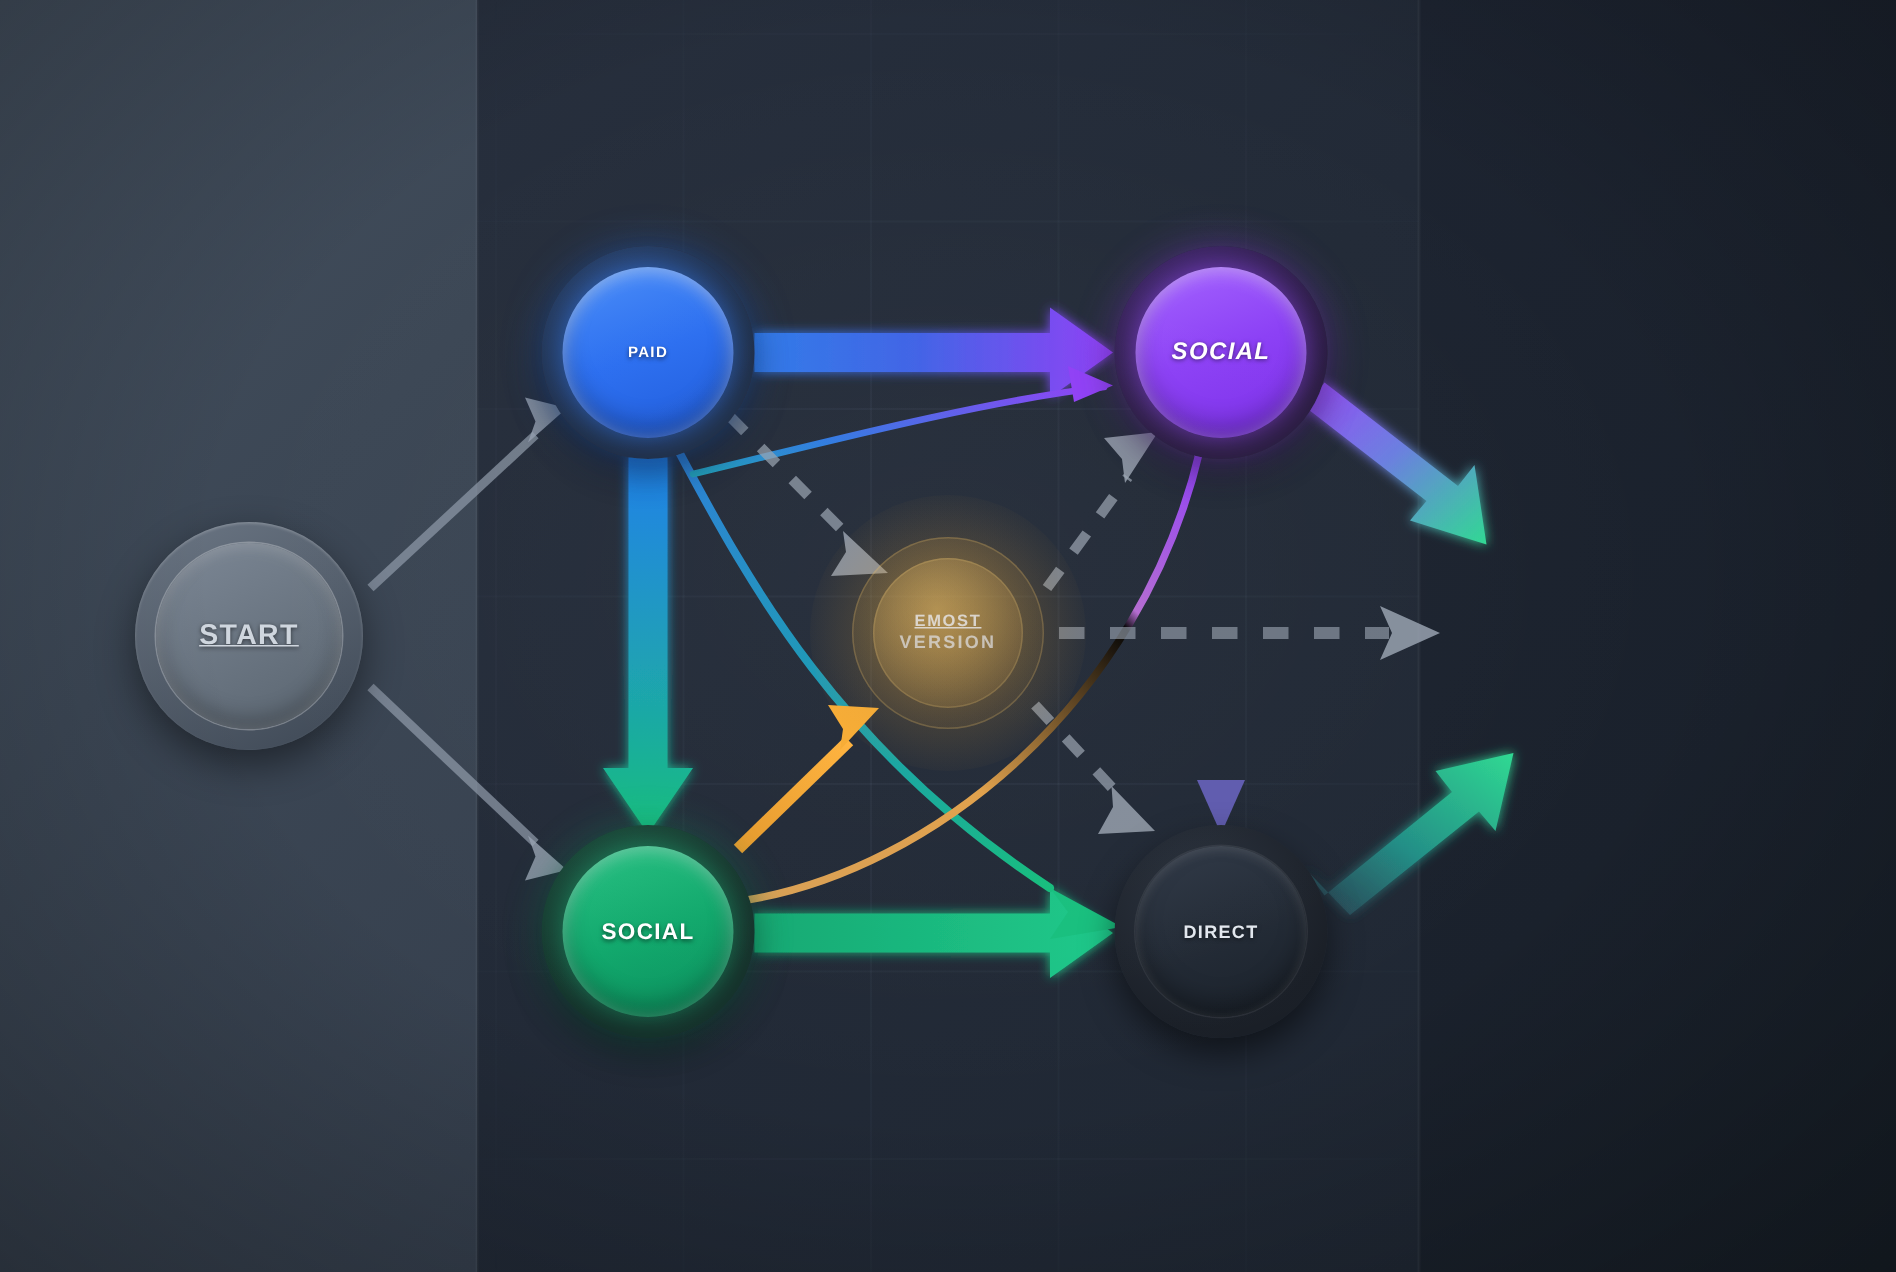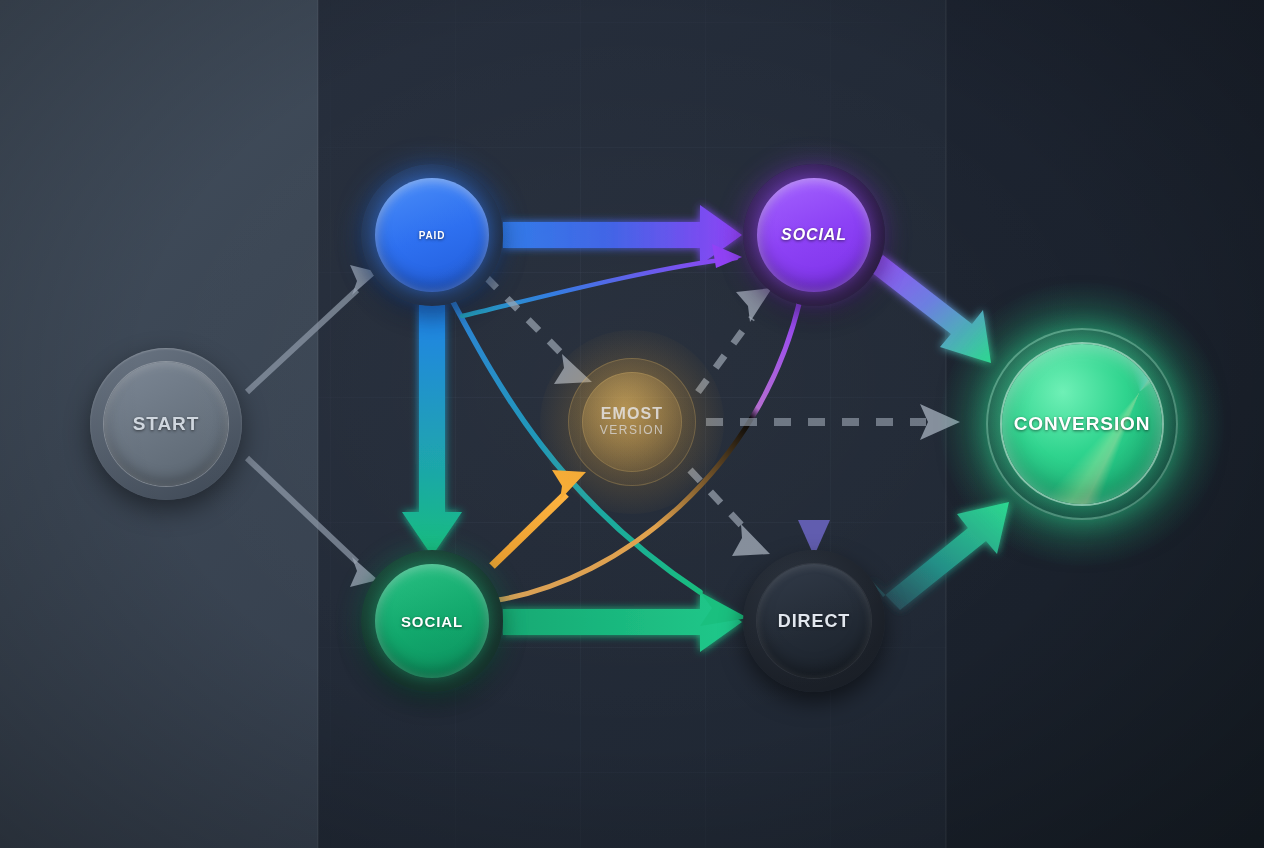--- a/index.html
+++ b/index.html
@@ -36,21 +36,21 @@
   .node .lbl{position:relative;z-index:4;color:#fff;font-weight:700;
     letter-spacing:.9px;text-shadow:0 1px 3px rgba(0,0,0,.55);}
   .ring{position:absolute;border-radius:50%;}
   
   #n-start{left:90px;top:348px;width:152px;height:152px;}
   #n-start .outer{inset:0;background:linear-gradient(150deg,#6c7785,#3d4754);
     box-shadow:0 10px 26px rgba(0,0,0,.45),inset 0 1px 2px rgba(255,255,255,.22);}
   #n-start .inner{inset:14px;background:linear-gradient(150deg,#7d8896,#59646f);
     box-shadow:inset 0 2px 10px rgba(255,255,255,.25),inset 0 -6px 14px rgba(0,0,0,.30),
       0 0 0 1px rgba(255,255,255,.28);}
-  #n-start .lbl{font-size:19px;color:#cfd6de;}
+  #n-start .lbl{font-size:19px;color:#cfd6de;text-decoration:underline;}
   
   #n-paid{left:369px;top:172px;width:126px;height:126px;}
   #n-paid .outer{inset:-8px;background:radial-gradient(circle at 40% 32%,#2d4b7e,#1d2c44 70%);
     box-shadow:0 0 26px rgba(40,110,230,.40),0 10px 22px rgba(0,0,0,.45);}
   #n-paid .inner{inset:6px;background:linear-gradient(160deg,#4b8ff8 0%,#2b6ef0 50%,#1d5ada 100%);
     box-shadow:inset 0 3px 12px rgba(255,255,255,.42),inset 0 -8px 16px rgba(0,0,0,.30),
       0 0 18px rgba(45,120,250,.55);}
   #n-paid .lbl{font-size:10px;}
   
   #n-social{left:751px;top:172px;width:126px;height:126px;}
@@ -68,21 +68,21 @@
     box-shadow:inset 0 3px 12px rgba(255,255,255,.34),inset 0 -8px 16px rgba(0,0,0,.30),
       0 0 16px rgba(25,180,120,.45);}
   #n-organic .lbl{font-size:15px;}
   
   #n-direct{left:751px;top:558px;width:126px;height:126px;}
   #n-direct .outer{inset:-8px;background:radial-gradient(circle at 40% 32%,#2a323e,#1a1f27 70%);
     box-shadow:0 10px 22px rgba(0,0,0,.50);}
   #n-direct .inner{inset:6px;background:linear-gradient(160deg,#303947 0%,#222a35 55%,#1a212a 100%);
     box-shadow:inset 0 2px 8px rgba(255,255,255,.14),inset 0 -8px 16px rgba(0,0,0,.35),
       0 0 0 1px rgba(255,255,255,.07);}
-  #n-direct .lbl{font-size:18px;color:#e2e7ee;}
+  #n-direct .lbl{font-size:12px;color:#e2e7ee;}
   
   #n-conv{left:986px;top:328px;width:192px;height:192px;}
   #n-conv .glow{position:absolute;inset:-46px;border-radius:50%;
     background:radial-gradient(circle,rgba(40,220,140,.42) 0%,rgba(30,200,130,.18) 45%,rgba(20,160,110,0) 72%);}
   #n-conv .outer{inset:0;background:radial-gradient(circle at 42% 34%,rgba(90,220,160,.42),rgba(20,90,70,.30) 70%);
     box-shadow:0 0 46px rgba(45,225,150,.55),inset 0 0 0 2px rgba(190,255,225,.35);}
   #n-conv .inner{inset:16px;background:
     radial-gradient(circle at 38% 30%,#6ef0b6 0%,#2fd48e 42%,#1bb478 75%,#14a06c 100%);
     box-shadow:inset 0 4px 18px rgba(255,255,255,.40),inset 0 -12px 26px rgba(0,0,0,.22),
       0 0 0 2px rgba(215,255,235,.55),0 0 34px rgba(50,230,155,.65);}
@@ -96,22 +96,22 @@
         rgba(0,0,0,0) 360deg);}
   #n-conv .lbl{font-size:19px;}
   
   #n-emost{left:568px;top:358px;width:128px;height:128px;}
   #n-emost .glow{position:absolute;inset:-28px;border-radius:50%;
     background:radial-gradient(circle,rgba(226,160,48,.30) 0%,rgba(210,150,50,.13) 52%,rgba(200,140,50,0) 76%);}
   #n-emost .outer{inset:0;background:radial-gradient(circle at 45% 38%,rgba(230,175,70,.30),rgba(180,130,50,.10) 72%);
     box-shadow:inset 0 0 0 1px rgba(245,200,110,.22);}
   #n-emost .inner{inset:14px;background:radial-gradient(circle at 42% 34%,rgba(243,196,104,.42),rgba(205,150,60,.16) 78%);
     box-shadow:inset 0 0 0 1px rgba(250,210,130,.18);}
-  #n-emost .t1{font-size:16px;font-weight:600;color:rgba(232,233,236,.80);letter-spacing:1.1px;line-height:1.15;}
-  #n-emost .t2{font-size:12px;font-weight:400;color:rgba(225,227,232,.70);letter-spacing:1.5px;line-height:1.3;}
+  #n-emost .t1{font-size:11px;font-weight:600;color:rgba(232,233,236,.80);letter-spacing:1.1px;line-height:1.15;text-decoration:underline;}
+  #n-emost .t2{font-size:12px;font-weight:700;color:rgba(225,227,232,.70);letter-spacing:1.5px;line-height:1.3;}
   #n-emost .stack{position:relative;z-index:4;text-align:center;}
 </style>
 </head>
 <body>
 
 <div id="stage">
 
   <div class="band band-left"></div>
   <div class="band band-mid"></div>
   <div class="band band-right"></div>
@@ -310,22 +310,15 @@
     <div class="ring inner"></div>
     <span class="lbl">SOCIAL</span>
   </div>
 
   <div class="node" id="n-direct">
     <div class="ring outer"></div>
     <div class="ring inner"></div>
     <span class="lbl">DIRECT</span>
   </div>
 
-  <div class="node" id="n-conv">
-    <div class="glow"></div>
-    <div class="ring outer"></div>
-    <div class="ring inner"></div>
-    <div class="prism"></div>
-    <span class="lbl">CONVERSION</span>
-  </div>
 
   <div class="vign"></div>
 </div>
 
 </body></html>

